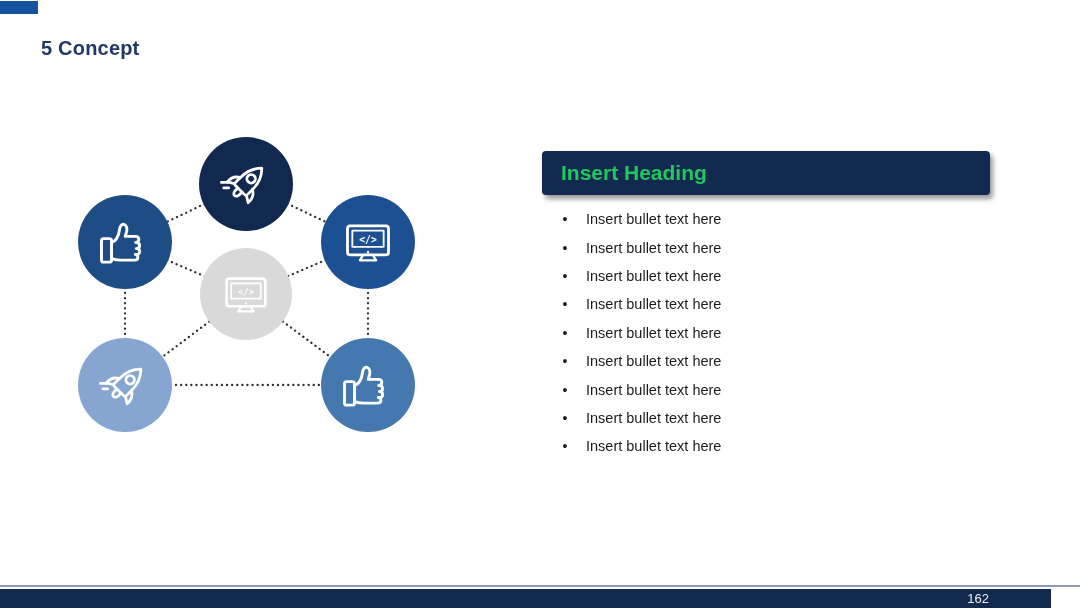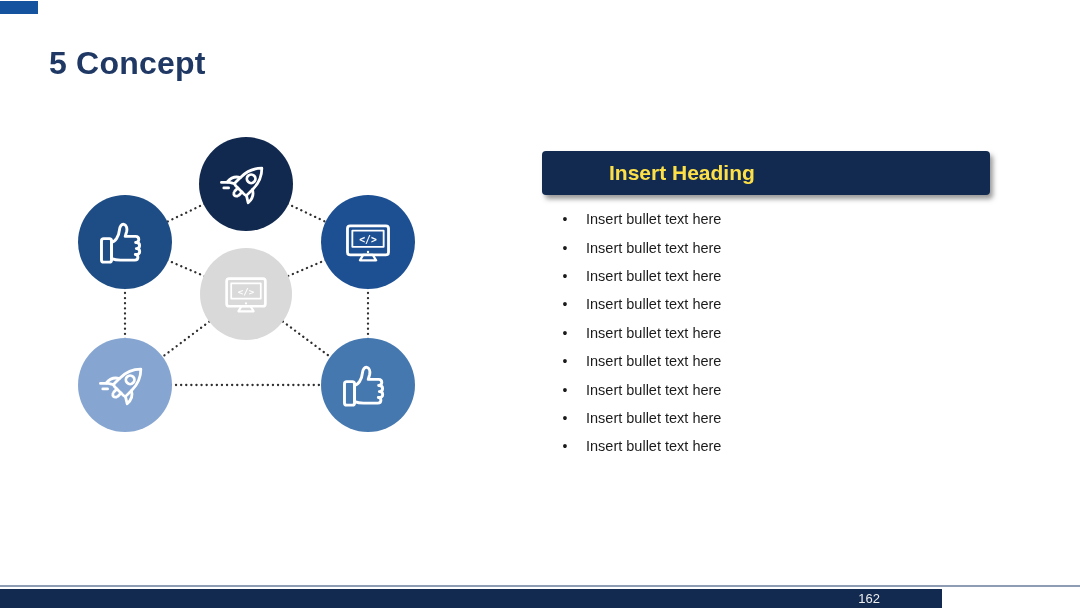--- a/index.html
+++ b/index.html
@@ -8,22 +8,22 @@
     width:1080px;height:608px;
     background:#ffffff;
     overflow:hidden;
     font-family:"Liberation Sans", sans-serif;
   }
   .accent-bar{
     position:absolute;left:0;top:1px;width:38px;height:13px;
     background:#15539E;
   }
   .slide-title{
-    position:absolute;left:37px;top:33px;margin:12px;
-    font-size:32px;font-weight:bold;color:#1F3864;
+    position:absolute;left:37px;top:33px;margin:4px;
+    font-size:20px;font-weight:bold;color:#1F3864;
     letter-spacing:.2px;
   }
   .diagram-svg{
     position:absolute;left:0;top:0;width:1080px;height:608px;
     pointer-events:none;
   }
   .connector{
     stroke:#2F2F2F;stroke-width:2.3;fill:none;
     stroke-linecap:round;stroke-dasharray:0.1 5;
   }
@@ -48,21 +48,21 @@
   .bullet-marker{
     width:10px;margin-right:16px;text-align:center;
     font-size:14px;color:#1b1b1b;flex:0 0 auto;
   }
   .bullet-text{white-space:nowrap;text-align:right;}
   .footer-divider{
     position:absolute;left:0;top:585px;width:1080px;height:2px;
     background:#8E9DB4;
   }
   .footer-bar{
-    position:absolute;left:0;top:589px;width:942px;height:19px;
+    position:absolute;left:0;top:589px;width:1051px;height:19px;
     background:#122A50;
   }
   .page-number{
     position:absolute;right:62px;top:0;height:19px;line-height:19px;
     color:#EDEDED;font-size:13px;
   }
 </style>
 </head>
 <body>
 
@@ -148,21 +148,21 @@
           <use href="#rocket-icon" transform="translate(125,385) scale(1.12) rotate(45)"></use>
         </g>
         <g>
           <circle cx="368" cy="385" r="47" fill="#4678B0"></circle>
           <use href="#thumbs-up-icon" transform="translate(368,385) scale(1.12) rotate(0)"></use>
         </g>
       </g>
   </svg>
 
   <div class="heading-bar" style="background: rgb(18, 42, 80);">
-    <span class="heading-title" style="color: #fde047; margin-left: 48px;">Insert Heading</span>
+    <span class="heading-title" style="color: #22c55e;">Insert Heading</span>
   </div>
 
   <ul class="bullet-list" id="bullet-list">
       <li class="bullet-item">
         <span class="bullet-marker">•</span>
         <span class="bullet-text">Insert bullet text here</span>
       </li>
       <li class="bullet-item">
         <span class="bullet-marker">•</span>
         <span class="bullet-text">Insert bullet text here</span>

